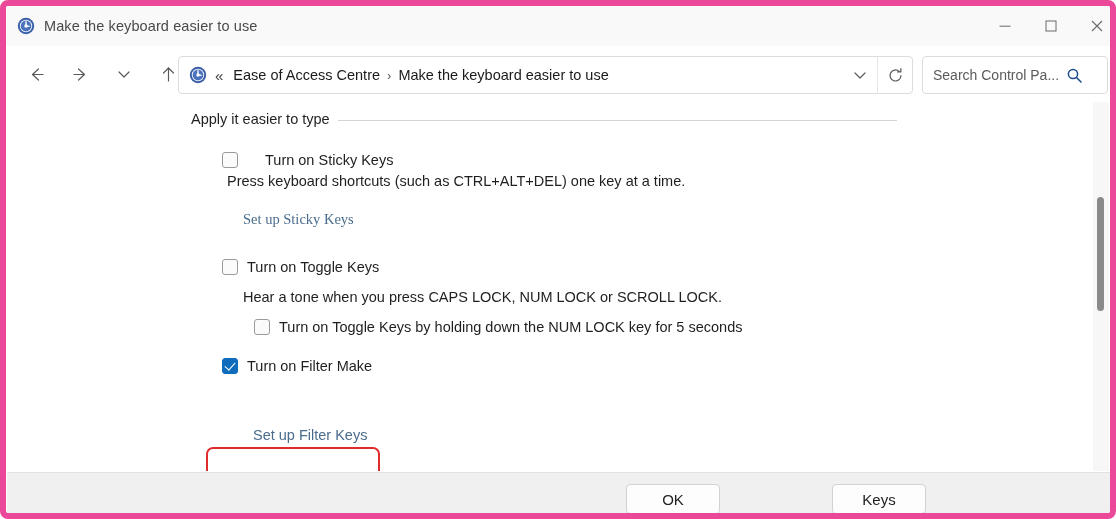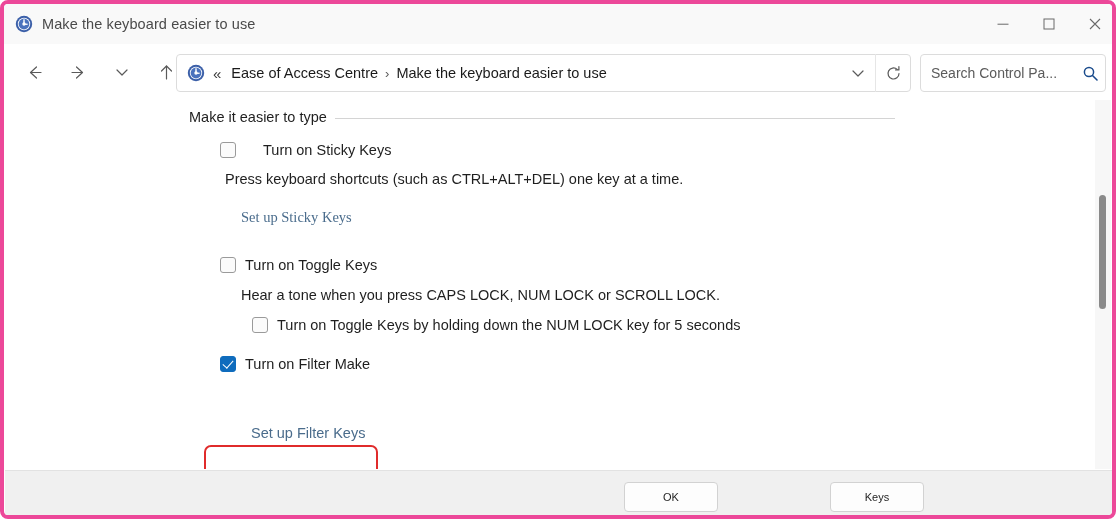--- a/index.html
+++ b/index.html
@@ -14,21 +14,21 @@
     font-family: "Liberation Sans", sans-serif;
     -webkit-font-smoothing: antialiased;
   }
 
   .window {
     position: relative;
     width: 1116px;
     height: 519px;
     background: #ffffff;
     box-sizing: border-box;
-    border: 4px solid #ec4899;
+    border: 6px solid #ec4899;
     border-radius: 8px;
     overflow: hidden;
   }
 
   
   .titlebar {
     position: absolute;
     left: 0; top: 0;
     width: 1116px;
     height: 40px;
@@ -156,21 +156,20 @@
     left: 916px;
     top: 50px;
     width: 186px;
     height: 38px;
     box-sizing: border-box;
     background: #ffffff;
     border: 1px solid #dcdcdc;
     border-radius: 4px;
     display: flex;
     align-items: center;
-    justify-content: space-between;
   }
   .search-input {
     border: none;
     outline: none;
     background: transparent;
     font-family: "Liberation Sans", sans-serif;
     font-size: 14px;
     color: #3a3a3a;
     margin-left: 10px;
     width: 126px;
@@ -312,21 +311,21 @@
   }
   .btn {
     position: absolute;
     top: 11px;
     height: 30px;
     box-sizing: border-box;
     background: #fdfdfd;
     border: 1px solid #d2d2d2;
     border-radius: 4px;
     font-family: "Liberation Sans", sans-serif;
-    font-size: 11px;
+    font-size: 15px;
     color: #1f1f1f;
     display: flex;
     align-items: center;
     justify-content: center;
     padding: 0;
   }
   .btn-ok     { left: 619px; width: 94px; }
   .btn-cancel { left: 722px; width: 94px; }
   .btn-apply  { left: 825px; width: 94px; }
 </style>
@@ -430,25 +429,25 @@
       <svg width="17" height="17" viewBox="0 0 17 17">
         <circle cx="7" cy="7" r="4.6" stroke="currentColor" stroke-width="1.5" fill="none"></circle>
         <path d="M10.5 10.5 L15 15" stroke="currentColor" stroke-width="1.6" fill="none" stroke-linecap="round"></path>
       </svg>
     </span>
   </div>
 
   <div class="content">
 
     <div class="section-head">
-      <span class="section-title">Make it easier to type</span>
+      <span class="section-title">Apply it easier to type</span>
       <span class="section-rule"></span>
     </div>
 
-    <div class="cb-row" style="left:215px; top:42px;gap:27px;">
+    <div class="cb-row" style="left:215px; top:50px;gap:27px;">
       <span class="checkbox"></span>
       <span class="cb-label">Turn on Sticky Keys</span>
     </div>
     <div class="desc" style="left:220px; top:71px;">Press keyboard shortcuts (such as CTRL+ALT+DEL) one key at a time.</div>
     <a class="link" style="left:236px; top:109px;font-family:Liberation Serif, serif;" href="#">Set up Sticky Keys</a>
 
     <div class="cb-row" style="left:215px; top:157px;text-align:right;">
       <span class="checkbox"></span>
       <span class="cb-label">Turn on Toggle Keys</span>
     </div>

